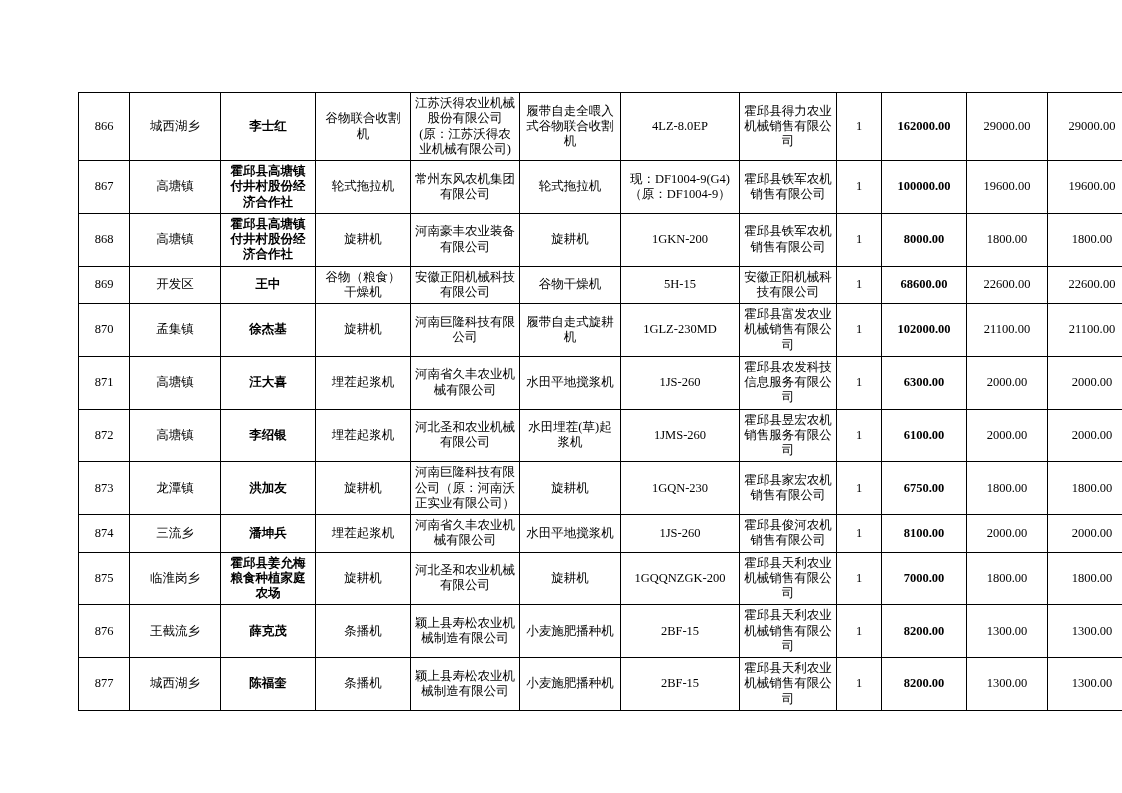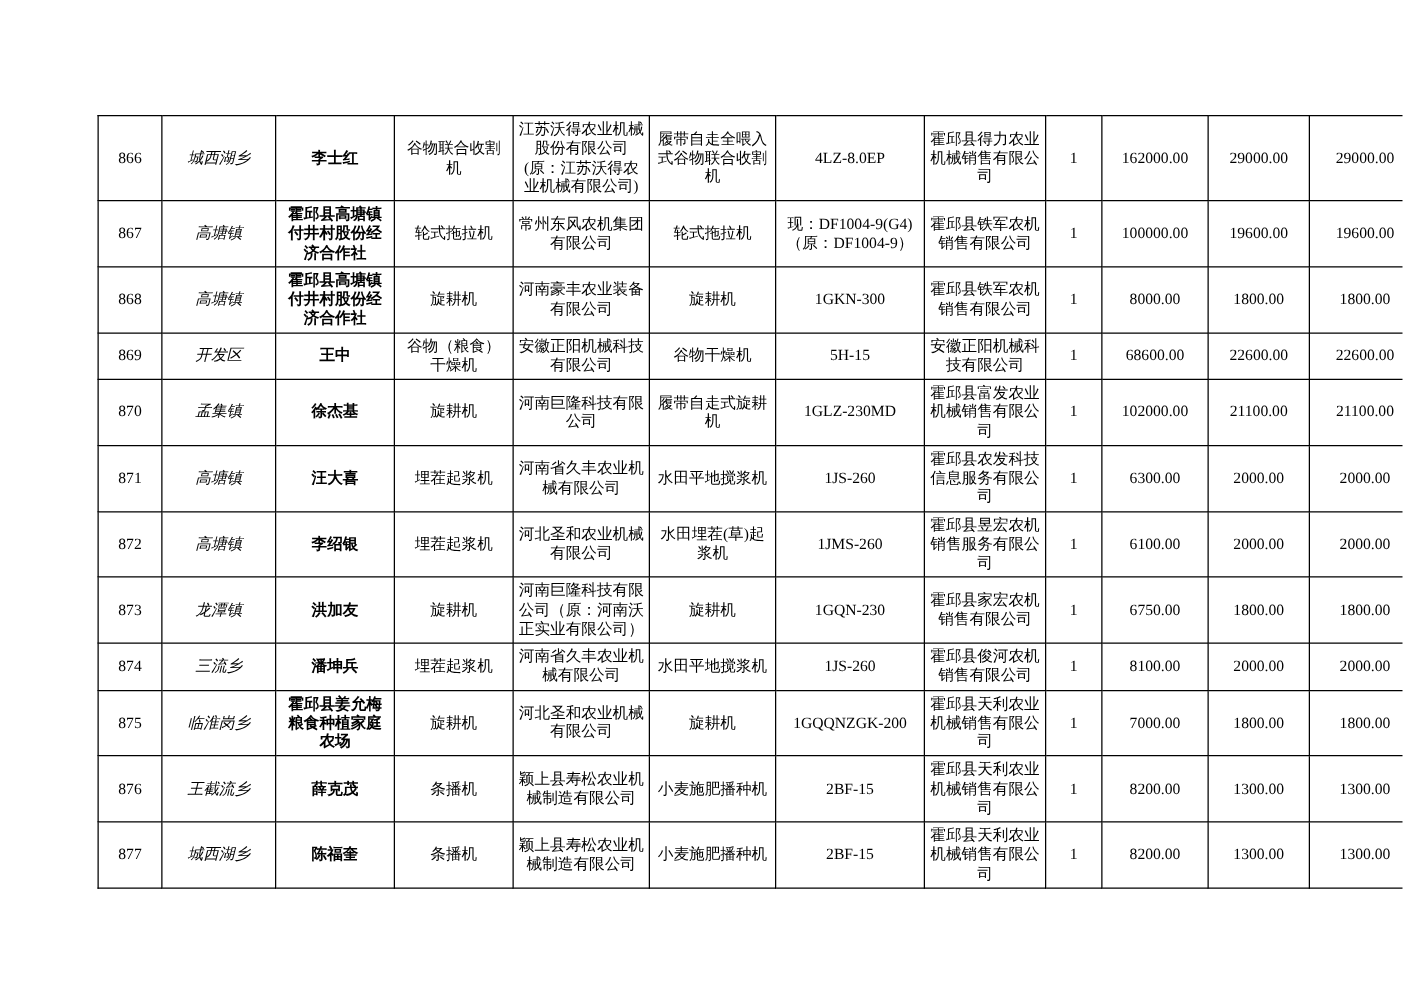--- a/index.html
+++ b/index.html
@@ -34,29 +34,29 @@
     line-height: 1.22;
     text-align: center;
     vertical-align: middle;
     word-break: break-all;
     font-family: "Liberation Serif", "DejaVu Serif", serif;
   }
   td.num-col {
     width: 42px;
     font-family: "Liberation Serif", "DejaVu Serif", serif;
   }
-  td.town-col { width: 82px; font-style: italic; }
+  td.town-col { width: 82px; }
   td.person-col { width: 86px; font-weight: bold; }
   td.machine-col { width: 86px; }
   td.maker-col { width: 100px; }
   td.type-col { width: 92px; }
   td.model-col { width: 110px; }
   td.seller-col { width: 88px; }
   td.qty-col { width: 36px; }
-  td.price-col { width: 76px; text-align: right; padding-right: 6px; }
+  td.price-col { width: 76px; text-align: right; padding-right: 6px; font-weight: bold; }
   td.sub1-col { width: 72px; text-align: right; padding-right: 6px; }
   td.sub2-col { width: 80px; text-align: right; padding-right: 6px; }
 </style>
 </head>
 <body>
 
 <div class="page">
   <table class="subsidy-table">
     <tbody>
 
@@ -88,21 +88,21 @@
           <td class="sub1-col">19600.00</td>
           <td class="sub2-col">19600.00</td>
         </tr>
         <tr>
           <td class="num-col">868</td>
           <td class="town-col">高塘镇</td>
           <td class="person-col">霍邱县高塘镇付井村股份经济合作社</td>
           <td class="machine-col">旋耕机</td>
           <td class="maker-col">河南豪丰农业装备有限公司</td>
           <td class="type-col">旋耕机</td>
-          <td class="model-col">1GKN-300</td>
+          <td class="model-col">1GKN-200</td>
           <td class="seller-col">霍邱县铁军农机销售有限公司</td>
           <td class="qty-col">1</td>
           <td class="price-col">8000.00</td>
           <td class="sub1-col">1800.00</td>
           <td class="sub2-col">1800.00</td>
         </tr>
         <tr>
           <td class="num-col">869</td>
           <td class="town-col">开发区</td>
           <td class="person-col">王中</td>

